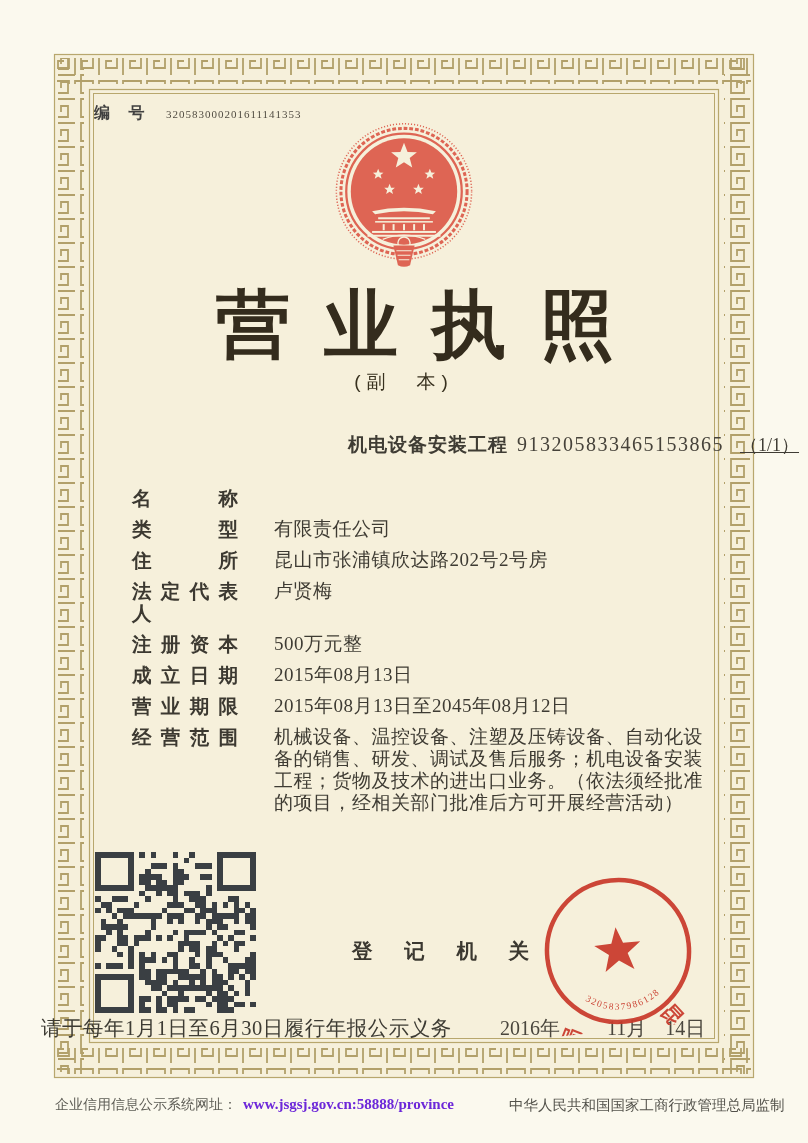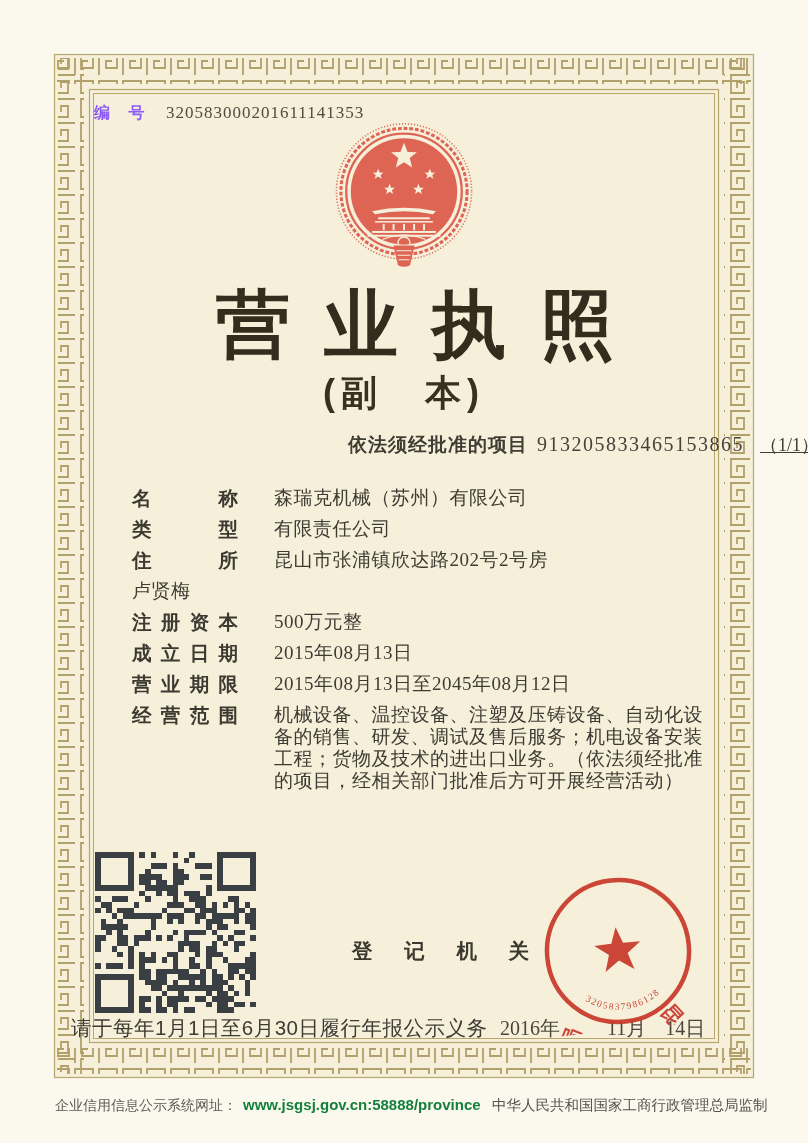--- a/index.html
+++ b/index.html
@@ -8,32 +8,32 @@
     background:#fbf9ee;
     font-family:"Liberation Sans",sans-serif;
   }
   .paper-inner{
     position:absolute;left:54px;top:54px;width:700px;height:1024px;
     background:#f6f0db;
   }
   .frame-svg{position:absolute;left:0;top:0;}
   
   .serial{position:absolute;left:94px;top:103px;font-size:16px;color:#4b463c;}
-  .serial .lab{font-weight:bold;letter-spacing:7px;margin-right:10px;color:#8b5cf6;}
-  .serial .num{font-family:"Liberation Serif",serif;font-size:17px;letter-spacing:1px;color:#514c42;}
+  .serial .lab{font-weight:bold;letter-spacing:7px;margin-right:10px;color:#404040;}
+  .serial .num{font-family:"Liberation Serif",serif;font-size:11px;letter-spacing:1px;color:#514c42;}
   
   .emblem{position:absolute;left:328px;top:114px;width:152px;height:164px;opacity:.92;}
   
   .title{
     position:absolute;top:276px;left:0;width:100%;text-align:center;
     font-size:74px;font-weight:bold;color:#342c1d;letter-spacing:34px;text-indent:34px;padding-left:11px;
   }
   .subtitle{
     position:absolute;top:369px;left:0;width:100%;text-align:center;
-    font-size:36px;font-weight:bold;color:#38311f;letter-spacing:6px;
+    font-size:19px;font-weight:normal;color:#38311f;letter-spacing:6px;
   }
   
   .credit{position:absolute;left:348px;top:432px;font-size:19px;color:#3f3c34;white-space:nowrap;}
   .credit .lab{font-weight:bold;letter-spacing:1px;margin-right:9px;}
   .credit .num{font-family:"Liberation Serif",serif;font-size:20px;letter-spacing:1.5px;color:#46423a;}
   .credit .pg{font-family:"Liberation Serif",serif;font-size:18px;margin-left:16px;text-decoration:underline;}
   
   .fields{position:absolute;left:132px;top:487px;width:590px;}
   .field-row{display:flex;align-items:flex-start;margin-bottom:9px;line-height:22px;}
   .flabel{
@@ -43,35 +43,35 @@
   .fvalue{
     font-family:"Liberation Serif",serif;font-size:19px;color:#3e3b33;letter-spacing:.5px;
   }
   .fvalue.scope{width:462px;line-height:22px;}
   
   .qr{position:absolute;left:95px;top:852px;width:161px;height:161px;}
   
   .registry{position:absolute;left:352px;top:937px;font-size:20.5px;font-weight:bold;
     color:#3b3830;letter-spacing:13px;}
   
-  .notice{position:absolute;left:71px;top:1014px;font-family:Liberation Sans, sans-serif;
+  .notice{position:absolute;left:41px;top:1014px;font-family:Liberation Serif, serif;
     font-size:20.5px;color:#3d3b33;letter-spacing:.5px;z-index:3;}
   
   .issue-date{position:absolute;left:500px;top:1015px;font-family:"Liberation Serif",serif;
     font-size:20px;color:#4a463d;z-index:1;white-space:nowrap;}
   .issue-date .dm{margin-left:42px;}
   .issue-date .dd{margin-left:14px;}
   
   .stamp{position:absolute;left:539px;top:872px;width:158px;height:158px;
     transform:rotate(-6deg);z-index:5;opacity:.93;}
   
   .footer{position:absolute;left:0;top:1096px;width:808px;font-size:14px;color:#5d5c55;}
   .footer .fl{position:absolute;left:55px;top:0;}
-  .footer .furl{font-family:Liberation Sans, sans-serif;font-size:15px;font-weight:bold;color:#15803d;margin-left:6px;}
-  .footer .fr{position:absolute;left:492px;top:0;font-size:14.5px;color:#53524b;}
+  .footer .furl{font-family:Liberation Serif, serif;font-size:15px;font-weight:bold;color:#6d28d9;margin-left:6px;}
+  .footer .fr{position:absolute;left:509px;top:0;font-size:14.5px;color:#53524b;}
 </style>
 </head>
 <body>
 
 <div class="paper-inner"></div>
 
 <svg class="frame-svg" width="808" height="1143">
   <defs>
     <pattern id="gkH" width="24" height="26" patternUnits="userSpaceOnUse">
       <path d="M3,23 V3 H21 V16 H10 V9 H16" fill="none" stroke="#b2a06a" stroke-width="1.8"></path>
@@ -125,37 +125,37 @@
   <path d="M86,171 L114,171 L108,197 Q100,201 92,197 Z" fill="#dc5a49"></path>
   <g stroke="#f6f0db" stroke-width="1.4" fill="none">
     <path d="M90,178 h20 M91.5,184 h17 M93,190 h14"></path>
   </g>
 </svg>
 
 <div class="title">营业执照</div>
 <div class="subtitle">(副　本)</div>
 
 <div class="credit">
-  <span class="lab">依法须经批准的项目</span><span class="num">913205833465153865</span><span class="pg">（1/1）</span>
+  <span class="lab">机电设备安装工程</span><span class="num">913205833465153865</span><span class="pg">（1/1）</span>
 </div>
 
 <div class="fields">
   <div class="field-row">
     <span class="flabel">名 称</span>
-    <span class="fvalue">森瑞克机械（苏州）有限公司</span>
   </div>
   <div class="field-row">
     <span class="flabel">类 型</span>
     <span class="fvalue">有限责任公司</span>
   </div>
   <div class="field-row">
     <span class="flabel">住 所</span>
     <span class="fvalue">昆山市张浦镇欣达路202号2号房</span>
   </div>
   <div class="field-row">
+    <span class="flabel">法 定 代 表 人</span>
     <span class="fvalue">卢贤梅</span>
   </div>
   <div class="field-row">
     <span class="flabel">注 册 资 本</span>
     <span class="fvalue">500万元整</span>
   </div>
   <div class="field-row">
     <span class="flabel">成 立 日 期</span>
     <span class="fvalue">2015年08月13日</span>
   </div>

